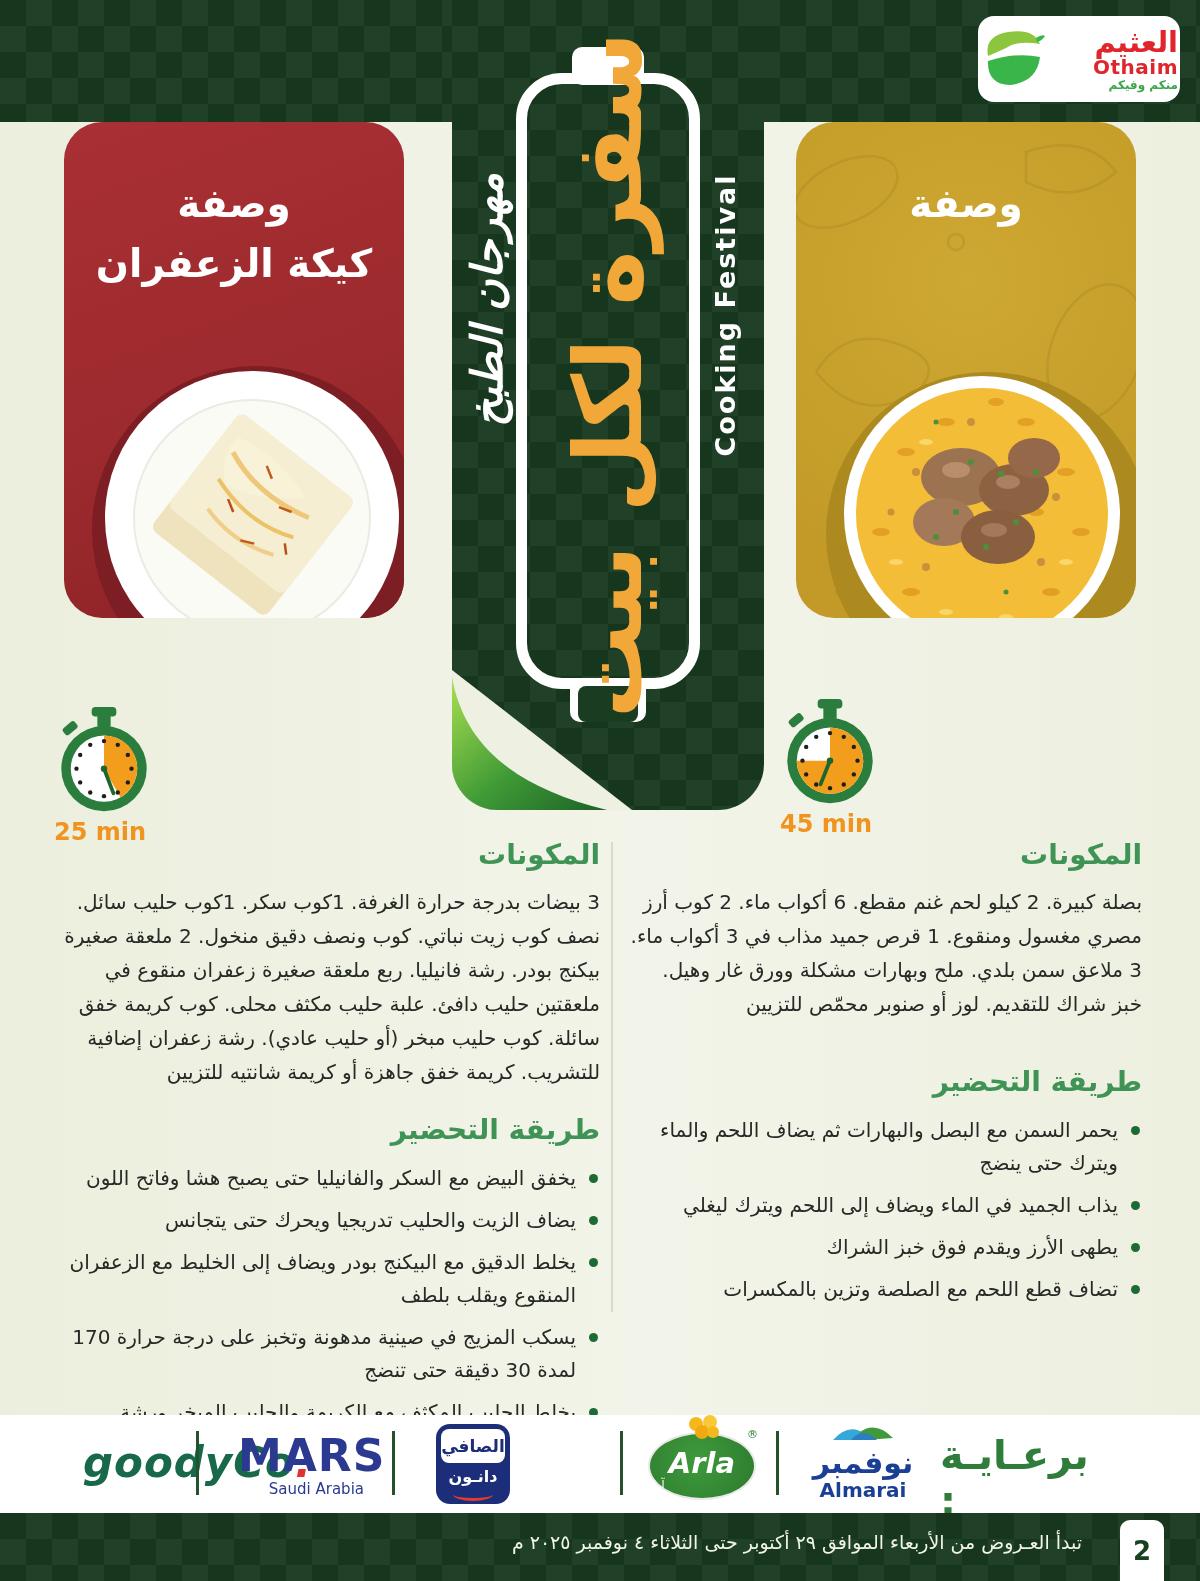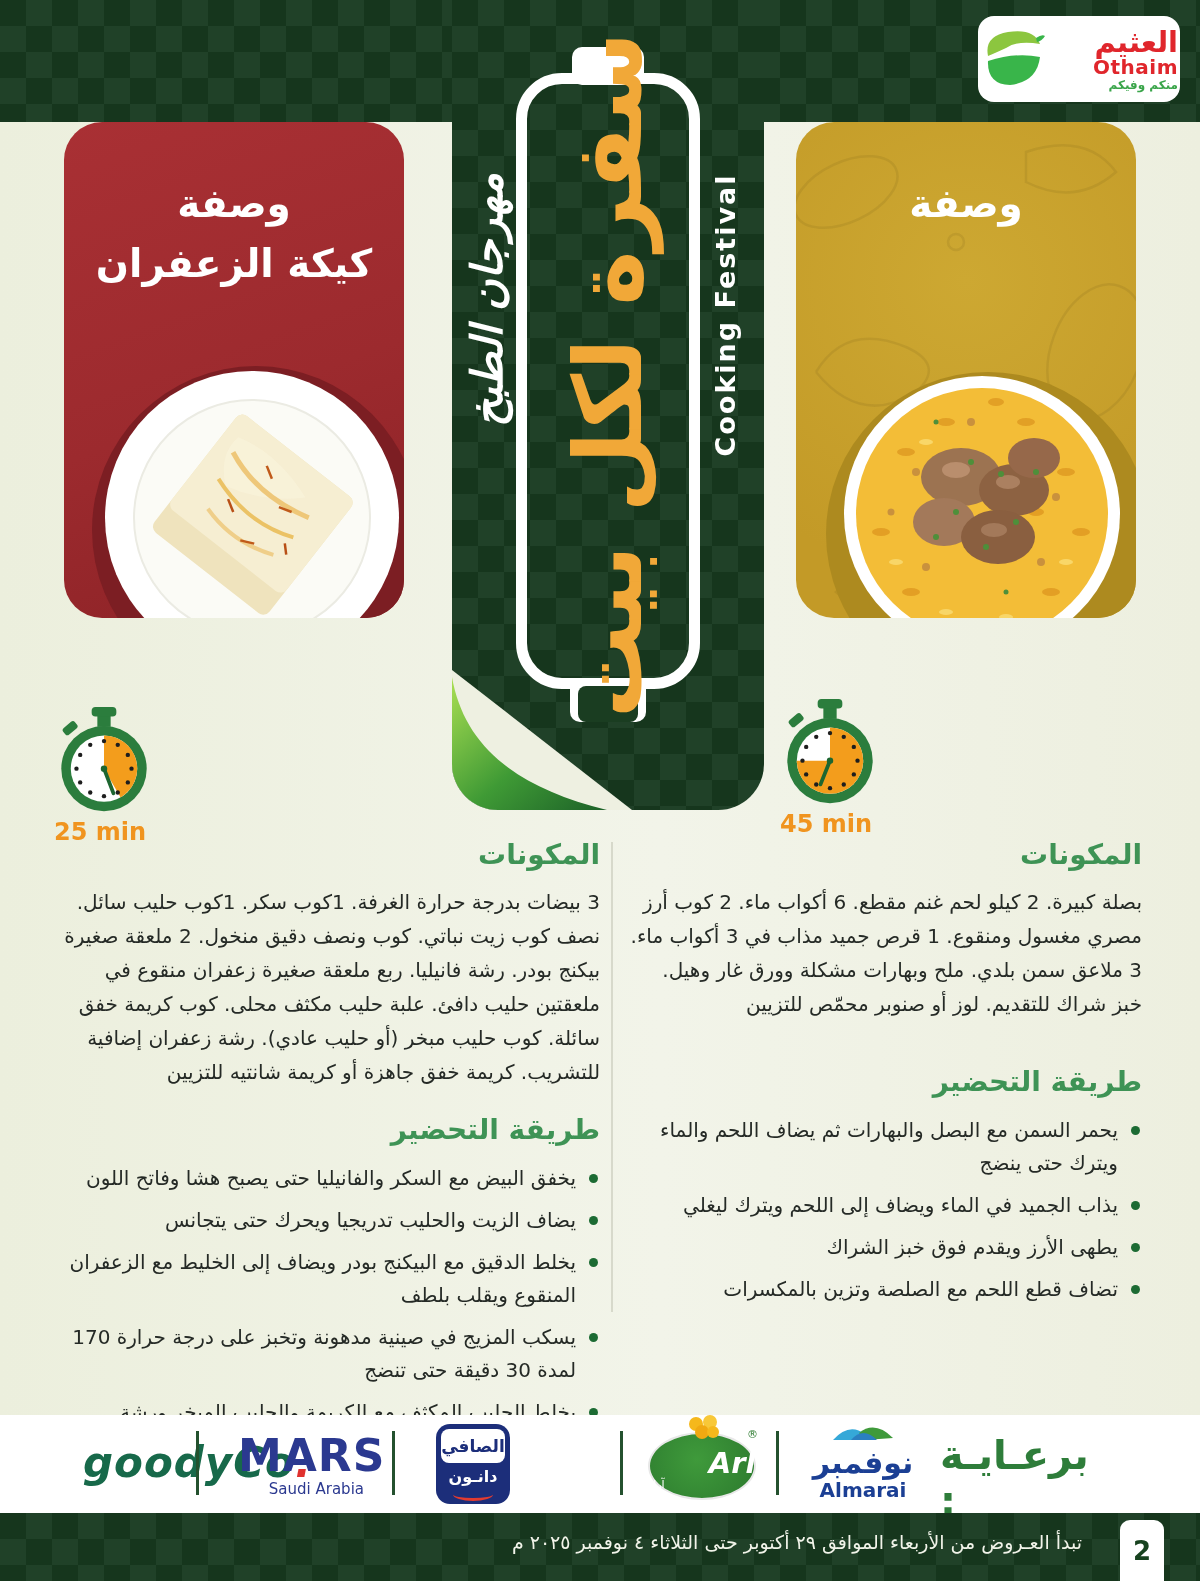--- a/index.html
+++ b/index.html
@@ -70,21 +70,21 @@
   .mars{left:238px;top:1434px;width:126px;text-align:center;color:#2b3990;}
   .mars .m1{font-size:44px;font-weight:800;letter-spacing:1px;line-height:1;}
   .mars .m2{font-size:15px;font-weight:400;text-align:right;margin-top:2px;}
   .danone{left:436px;top:1424px;width:74px;height:80px;background:#1c2e7a;border-radius:14px;}
   .danone .top{position:absolute;left:5px;top:5px;width:64px;height:34px;background:#fff;border-radius:8px;
                display:flex;align-items:center;justify-content:center;color:#1c2e7a;font-size:17px;font-weight:800;direction:rtl;}
   .danone .bot{position:absolute;left:0;top:43px;width:100%;text-align:center;color:#fff;font-size:16px;font-weight:700;direction:rtl;}
   .danone .smile{position:absolute;left:17px;top:64px;width:40px;height:10px;border-bottom:3px solid #e23b30;border-radius:0 0 50% 50%;}
   .arla{left:648px;top:1432px;width:104px;height:64px;background:radial-gradient(circle at 45% 40%,#3f9a3b,#2c7a2e);
         border-radius:50%;border:2px solid #e8e8e8;}
-  .arla .name{position:absolute;left:0;top:12px;width:100%;text-align:center;color:#fff;font-size:29px;font-weight:800;font-style:italic;padding-left:40px;}
+  .arla .name{position:absolute;left:0;top:12px;width:100%;text-align:center;color:#fff;font-size:29px;font-weight:800;font-style:italic;}
   .arla .sub{position:absolute;left:0;top:44px;width:100%;text-align:left;color:#fff;font-size:11px;direction:rtl;}
   .arla .reg{position:absolute;right:-4px;top:-6px;color:#2c7a2e;font-size:11px;}
   .arla .flower{position:absolute;left:36px;top:-20px;width:34px;height:26px;}
   .almarai{left:798px;top:1420px;width:130px;text-align:center;}
   .almarai .ar{color:#1b3f94;font-size:30px;font-weight:800;direction:rtl;line-height:1.1;}
   .almarai .en{color:#1b3f94;font-size:20px;font-weight:700;line-height:1.1;}
   .sponsor-label{left:940px;top:1432px;width:176px;text-align:left;color:#2e7d3a;font-size:40px;font-weight:800;direction:rtl;}
 </style>
 </head>
 <body>

